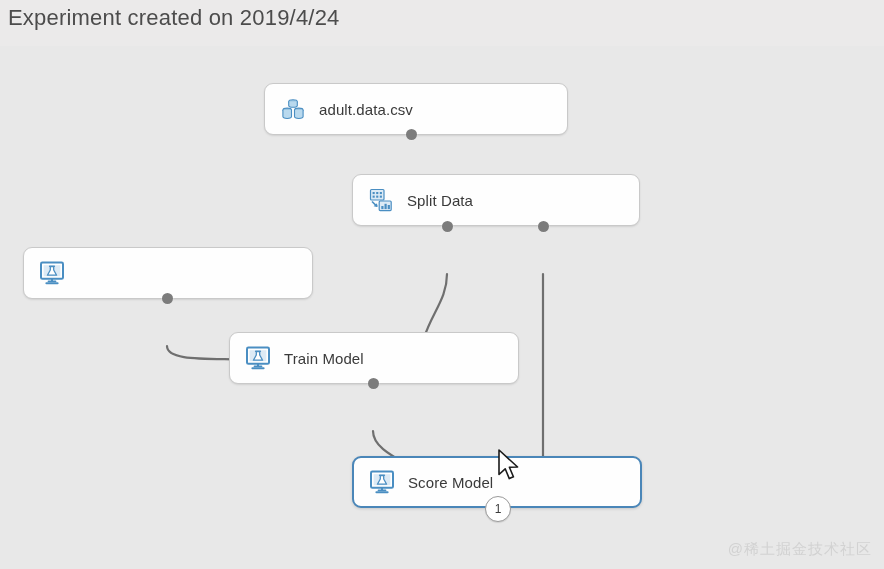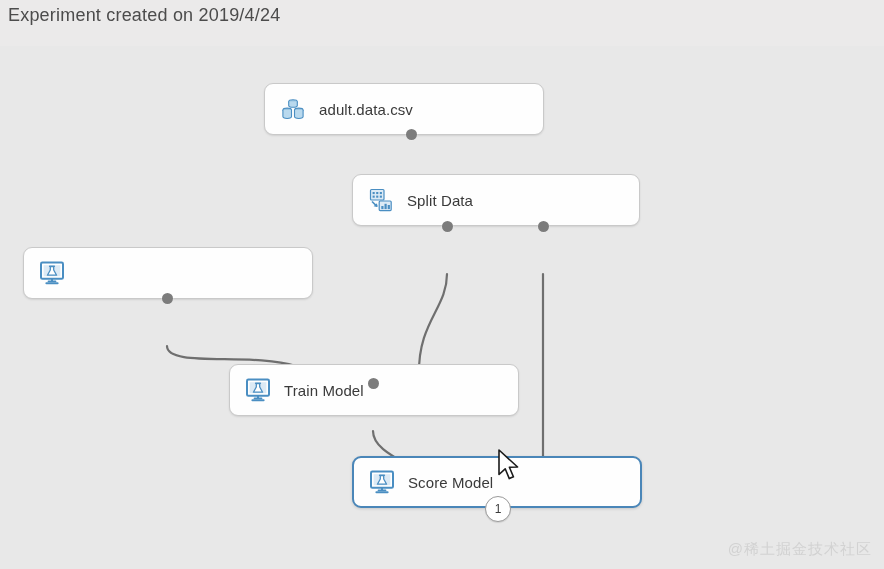--- a/index.html
+++ b/index.html
@@ -26,21 +26,21 @@
     position: absolute;
     left: 0; top: 0;
     width: 884px;
     height: 46px;
     background: #ebeaea;
   }
   .header-title {
     position: absolute;
     left: 8px;
     top: 5px;
-    font-size: 18px;
+    font-size: 22px;
     font-weight: 400;
     color: #4c4c4c;
     letter-spacing: 0.2px;
     white-space: nowrap;
   }
 
   
   .canvas {
     position: absolute;
     left: 0; top: 46px;
@@ -150,21 +150,21 @@
       <g id="edge-paths" fill="none" stroke="#6f6f6f" stroke-width="2.2" stroke-linecap="round">
           <path d="M411,136 C411,160 470,148 494,172" marker-end="url(#arrowhead)"></path>
           <path d="M447,228 C447,262 418,276 419,328" marker-end="url(#arrowhead)"></path>
           <path d="M543,228 L543,452" marker-end="url(#arrowhead)"></path>
           <path d="M167,300 C167,322 250,306 296,320 C316,326 322,328 329,328" marker-end="url(#arrowhead)"></path>
           <path d="M373,385 C373,412 430,420 448,452" marker-end="url(#arrowhead)"></path>
         </g>
     </svg>
 
     <div id="nodes-layer">
-        <div class="node" style="left: 264px; top: 37px; width: 280px; height: 52px;">
+        <div class="node" style="left: 264px; top: 37px; width: 304px; height: 52px;">
           <svg class="node-icon" viewBox="0 0 28 28">
             <ellipse cx="14" cy="6.6" rx="4.3" ry="1.9" fill="#9cc6e2" stroke="#4a8ec2" stroke-width="1.1"></ellipse>
             <path d="M9.7,6.6 L9.7,10.4 A4.3,1.9 0 0 0 18.3,10.4 L18.3,6.6" fill="#b9d9ee" stroke="#4a8ec2" stroke-width="1.1"></path>
             <ellipse cx="8.2" cy="15.0" rx="4.3" ry="1.9" fill="#9cc6e2" stroke="#4a8ec2" stroke-width="1.1"></ellipse>
             <path d="M3.9,15.0 L3.9,21.6 A4.3,1.9 0 0 0 12.5,21.6 L12.5,15.0" fill="#b9d9ee" stroke="#4a8ec2" stroke-width="1.1"></path>
             <ellipse cx="19.8" cy="15.0" rx="4.3" ry="1.9" fill="#9cc6e2" stroke="#4a8ec2" stroke-width="1.1"></ellipse>
             <path d="M15.5,15.0 L15.5,21.6 A4.3,1.9 0 0 0 24.1,21.6 L24.1,15.0" fill="#b9d9ee" stroke="#4a8ec2" stroke-width="1.1"></path>
           </svg>
           <span class="node-label">adult.data.csv</span>
         </div>
@@ -194,21 +194,21 @@
           <svg class="node-icon" viewBox="0 0 28 28">
             <rect x="3.0" y="3.6" width="22" height="16.2" rx="1.4" fill="#ffffff" stroke="#4a8ec2" stroke-width="2"></rect>
             <rect x="5.6" y="6.2" width="16.8" height="11" fill="#dceaf5"></rect>
             <path d="M12.3,7.6 L15.7,7.6 L15.7,11.0 L18.6,16.2 L9.4,16.2 L12.3,11.0 Z" fill="#ffffff" stroke="#4a8ec2" stroke-width="1.3" stroke-linejoin="round"></path>
             <path d="M11.6,7.3 L16.4,7.3" stroke="#4a8ec2" stroke-width="1.5" stroke-linecap="round"></path>
             <path d="M14,19.8 L14,22.4" stroke="#4a8ec2" stroke-width="2"></path>
             <path d="M8.4,24.2 L19.6,24.2" stroke="#4a8ec2" stroke-width="2" stroke-linecap="round"></path>
             <path d="M10.4,22.4 L17.6,22.4" stroke="#4a8ec2" stroke-width="1.6" stroke-linecap="round"></path>
           </svg>
         </div>
-        <div class="node" style="left: 229px; top: 286px; width: 290px; height: 52px; margin-top: 32px;">
+        <div class="node" style="left: 229px; top: 286px; width: 290px; height: 52px;">
           <svg class="node-icon" viewBox="0 0 28 28">
             <rect x="3.0" y="3.6" width="22" height="16.2" rx="1.4" fill="#ffffff" stroke="#4a8ec2" stroke-width="2"></rect>
             <rect x="5.6" y="6.2" width="16.8" height="11" fill="#dceaf5"></rect>
             <path d="M12.3,7.6 L15.7,7.6 L15.7,11.0 L18.6,16.2 L9.4,16.2 L12.3,11.0 Z" fill="#ffffff" stroke="#4a8ec2" stroke-width="1.3" stroke-linejoin="round"></path>
             <path d="M11.6,7.3 L16.4,7.3" stroke="#4a8ec2" stroke-width="1.5" stroke-linecap="round"></path>
             <path d="M14,19.8 L14,22.4" stroke="#4a8ec2" stroke-width="2"></path>
             <path d="M8.4,24.2 L19.6,24.2" stroke="#4a8ec2" stroke-width="2" stroke-linecap="round"></path>
             <path d="M10.4,22.4 L17.6,22.4" stroke="#4a8ec2" stroke-width="1.6" stroke-linecap="round"></path>
           </svg>
           <span class="node-label">Train Model</span>

